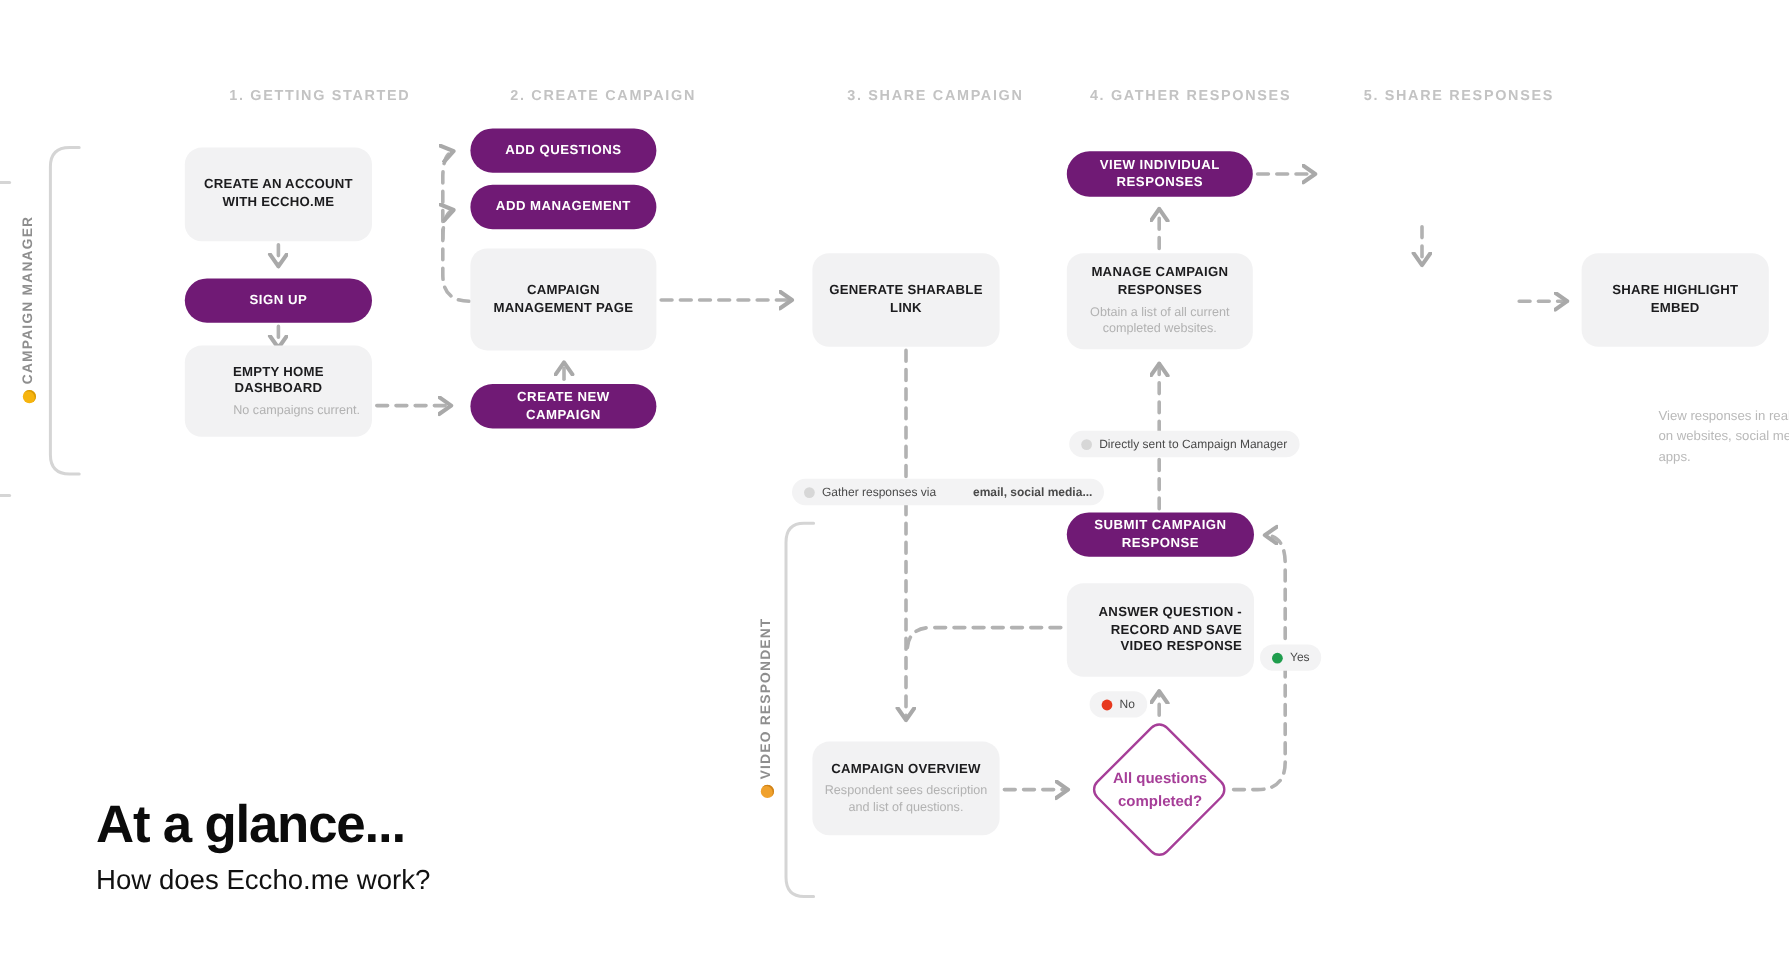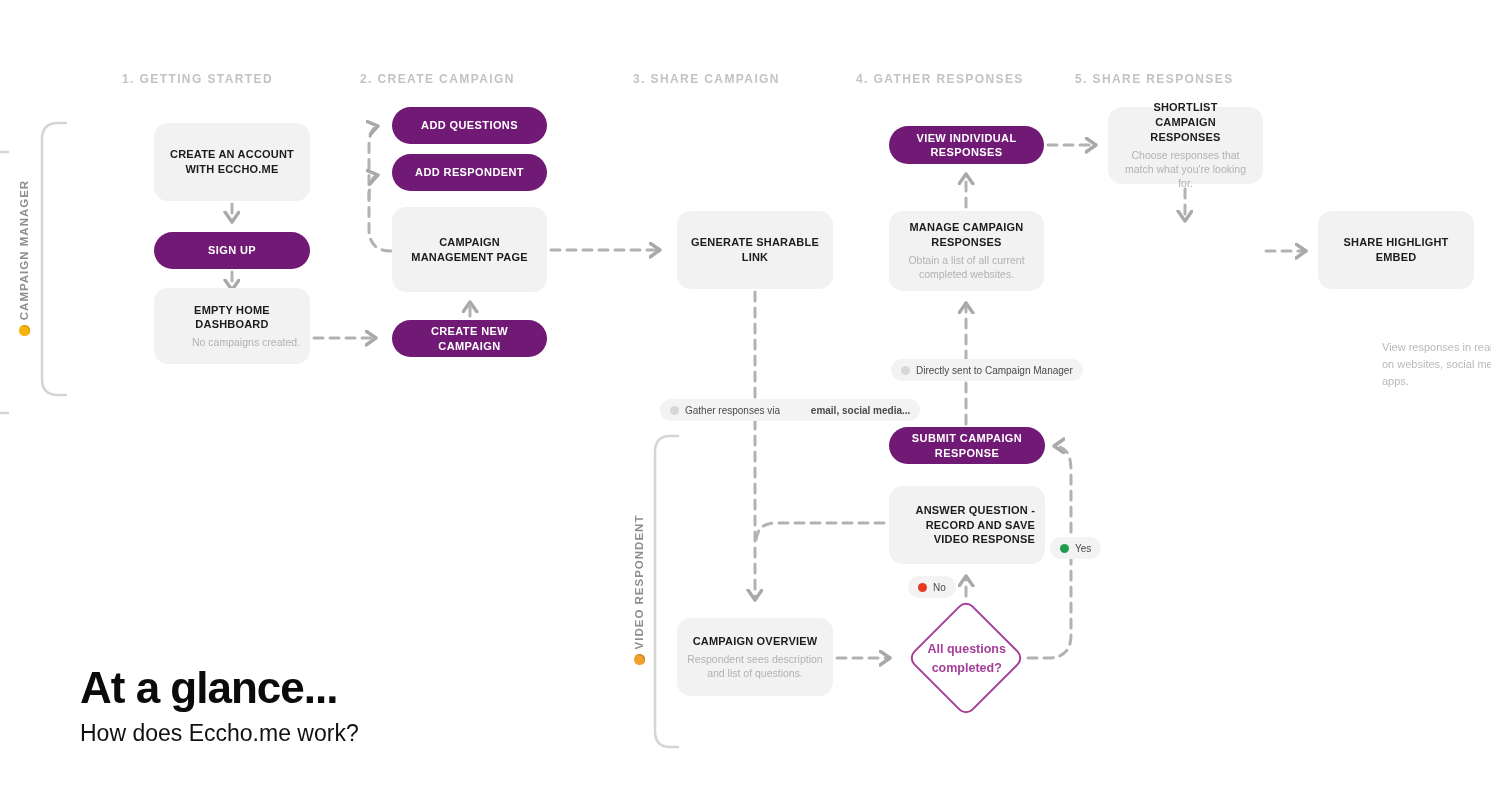--- a/index.html
+++ b/index.html
@@ -2,21 +2,21 @@
 <html><head>
 <meta charset="utf-8">
 <style>
   html,body{margin:0;padding:0;background:#ffffff;}
   .canvas{
     position:relative;width:1491px;height:809px;background:#ffffff;overflow:hidden;
     font-family:"Liberation Sans",sans-serif;
   }
   svg.wires{position:absolute;left:0;top:0;z-index:0;}
   .stage-header{
-    position:absolute;top:72px;width:220px;text-align:left;
+    position:absolute;top:72px;width:220px;text-align:right;
     color:#c3c3c3;font-size:12px;font-weight:700;letter-spacing:1.4px;z-index:2;
   }
   .gbox{
     position:absolute;background:#f2f2f3;border-radius:14px;z-index:2;
     display:flex;flex-direction:column;align-items:center;justify-content:center;
     text-align:center;padding:6px 10px;box-sizing:border-box;
   }
   .gbox .ttl{color:#1c1c1e;font-size:11px;font-weight:700;letter-spacing:.2px;line-height:1.35;}
   .gbox .sub{color:#b2b2b2;font-size:10.5px;font-weight:400;line-height:1.35;margin-top:3px;}
   .pill{
@@ -119,28 +119,28 @@
   </div>
 
   <div class="gbox" style="left:154px;top:123px;width:156px;height:78px;">
     <div class="ttl">CREATE AN ACCOUNT WITH ECCHO.ME</div>
   </div>
   <div class="pill" style="left:154px;top:232px;width:156px;height:37px;">
     <span>SIGN UP</span>
   </div>
   <div class="gbox" style="left:154px;top:288px;width:156px;height:76px;align-items:flex-end;">
     <div class="ttl">EMPTY HOME DASHBOARD</div>
-    <div class="sub">No campaigns created.</div>
+    <div class="sub">No campaigns current.</div>
   </div>
 
   <div class="pill" style="left:392px;top:107px;width:155px;height:37px;">
     <span>ADD QUESTIONS</span>
   </div>
   <div class="pill" style="left:392px;top:154px;width:155px;height:37px;">
-    <span>ADD RESPONDENT</span>
+    <span>ADD MANAGEMENT</span>
   </div>
   <div class="gbox" style="left:392px;top:207px;width:155px;height:85px;">
     <div class="ttl" style="max-width:130px;">CAMPAIGN MANAGEMENT PAGE</div>
   </div>
   <div class="pill" style="left:392px;top:320px;width:155px;height:37px;">
     <span>CREATE NEW CAMPAIGN</span>
   </div>
 
   <div class="gbox" style="left:677px;top:211px;width:156px;height:78px;">
     <div class="ttl">GENERATE SHARABLE LINK</div>
@@ -176,24 +176,20 @@
     <span>No</span>
   </div>
   <div class="tagpill" style="left:1050px;top:537px;">
     <span class="dot dot-green"></span>
     <span>Yes</span>
   </div>
   <div class="diamond">
     <div class="dlabel">All questions completed?</div>
   </div>
 
-  <div class="gbox" style="left:1108px;top:107px;width:155px;height:77px;">
-    <div class="ttl" style="max-width:125px;">SHORTLIST CAMPAIGN RESPONSES</div>
-    <div class="sub" style="max-width:140px;">Choose responses that match what you're looking for.</div>
-  </div>
   <div class="gbox" style="left:1318px;top:211px;width:156px;height:78px;">
     <div class="ttl">SHARE HIGHLIGHT EMBED</div>
   </div>
   <div class="side-note">View responses in real-time on websites, social media and apps.</div>
 
   <div class="title-block">
     <div class="title-main">At a glance...</div>
     <div class="title-sub">How does Eccho.me work?</div>
   </div>
 

